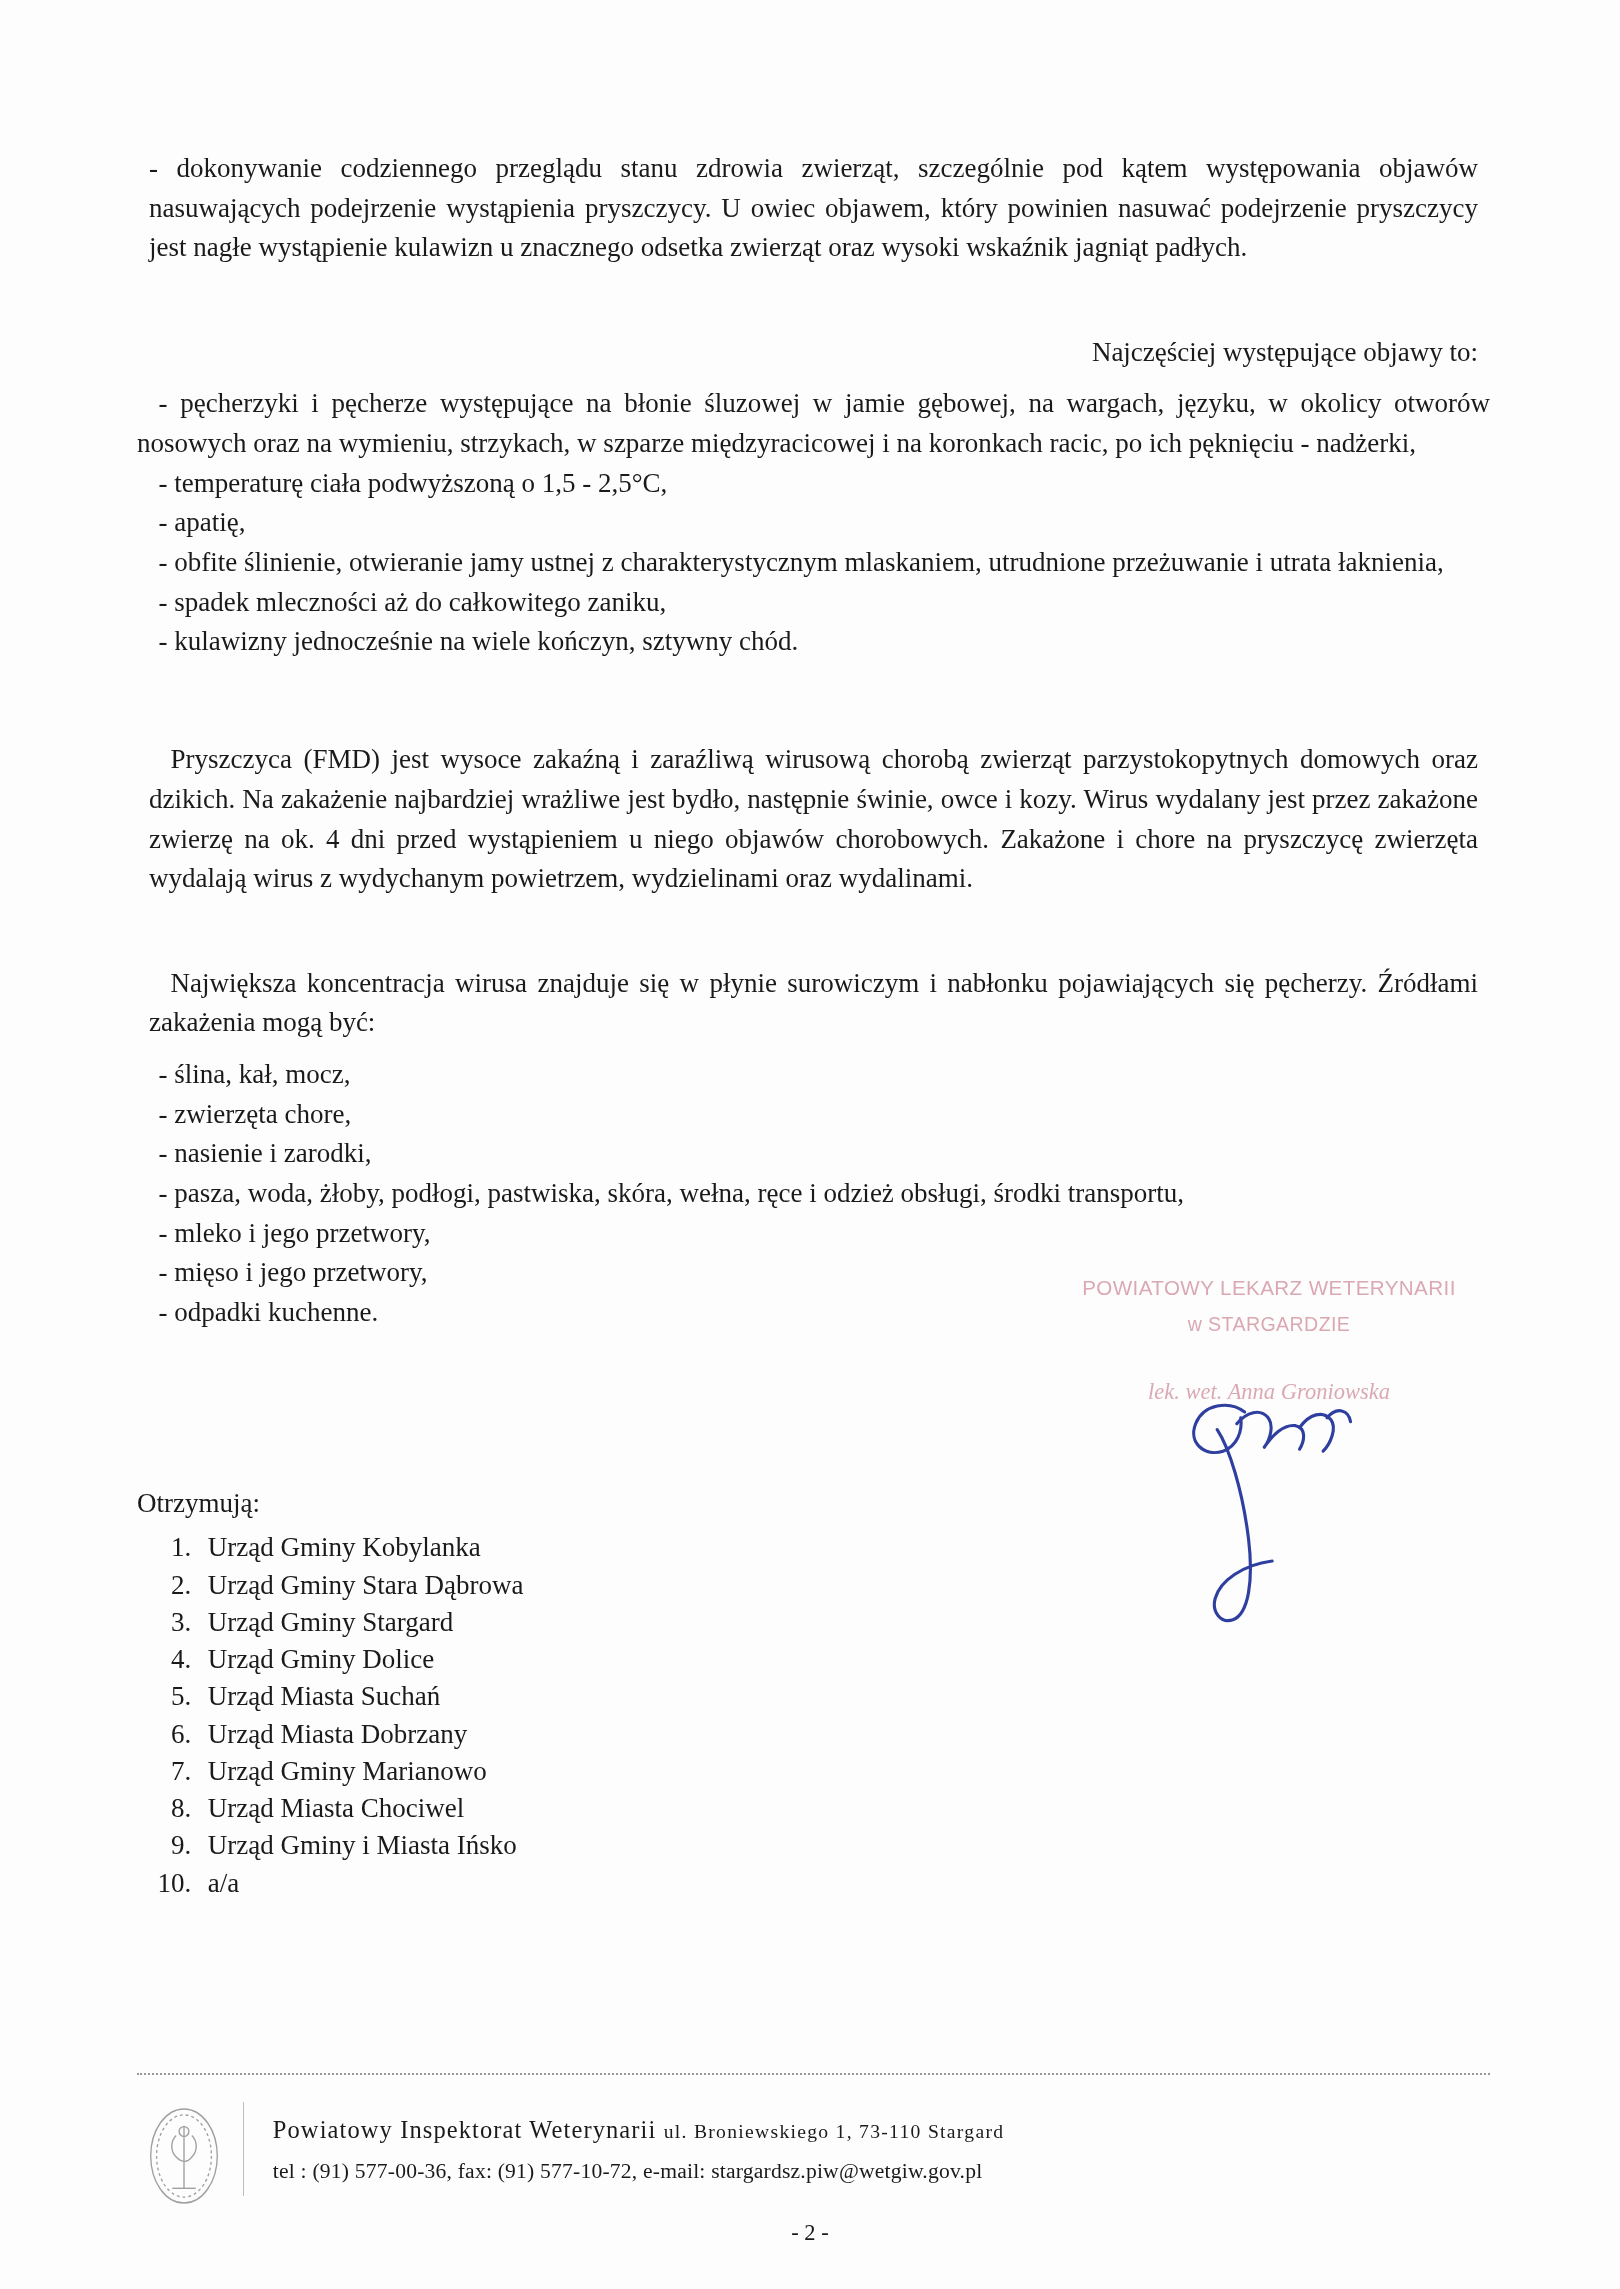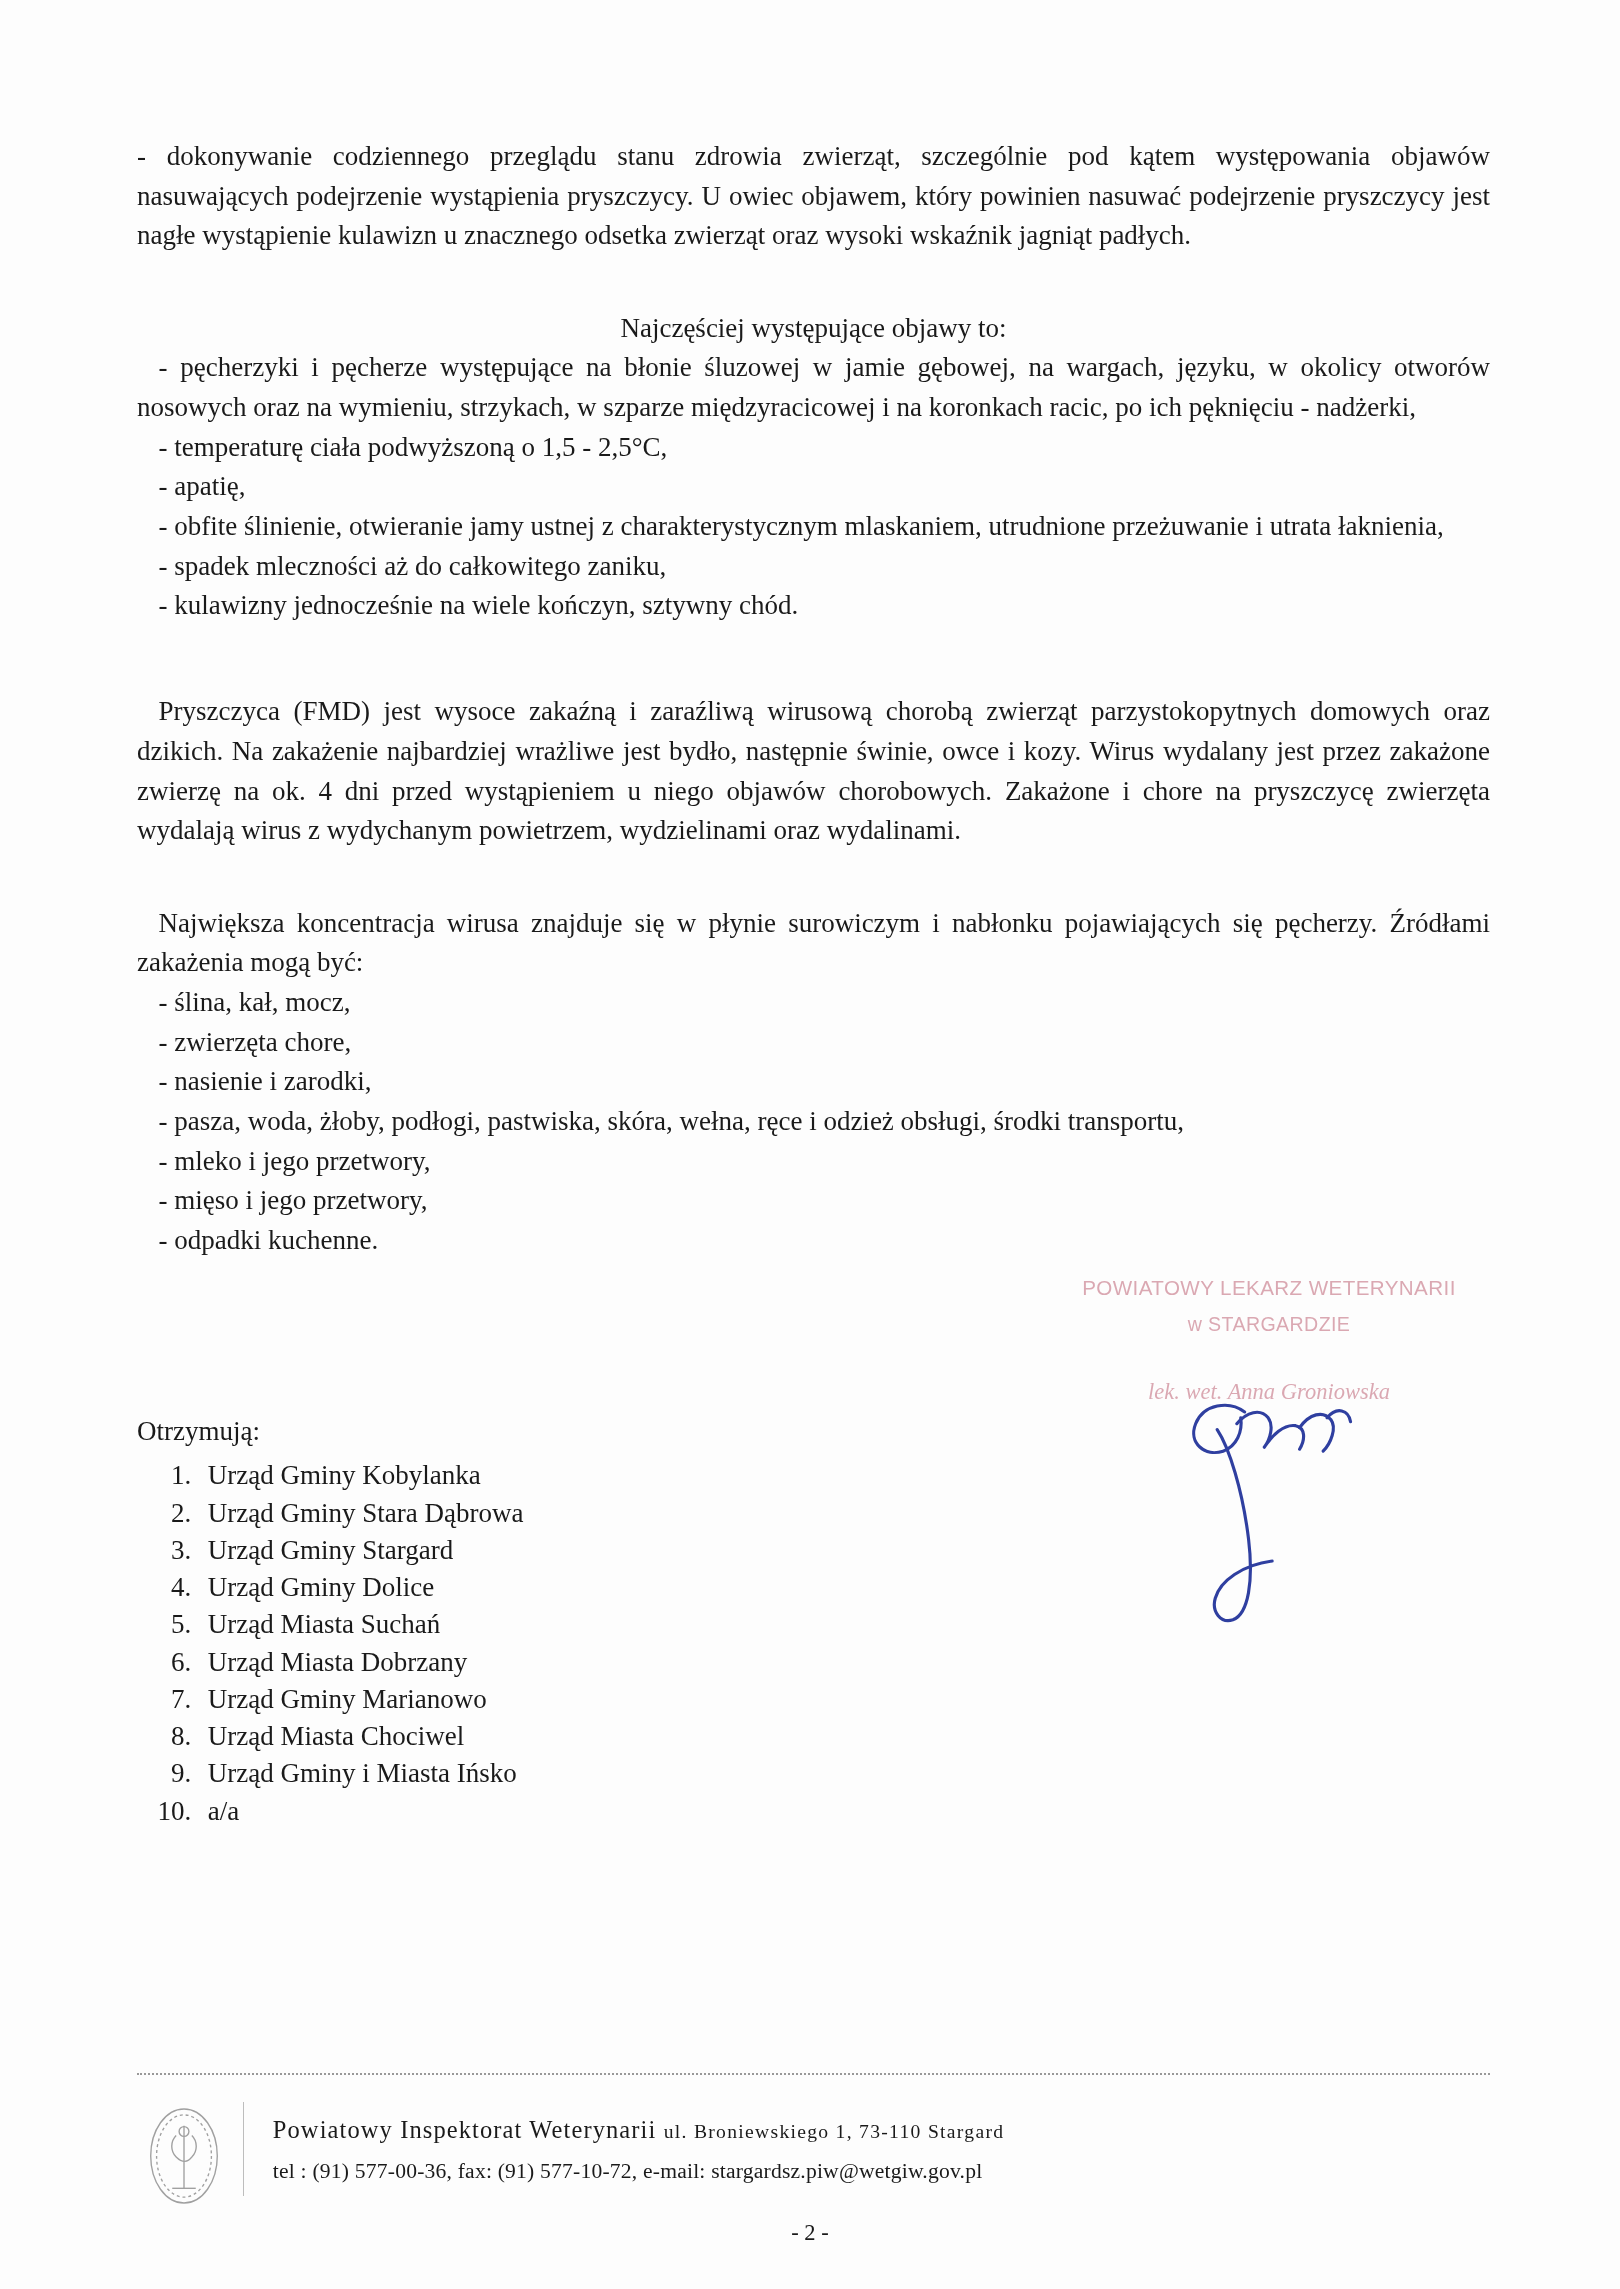--- a/index.html
+++ b/index.html
@@ -22,29 +22,29 @@
   }
   .content {
     position: absolute;
     left: 137px;
     top: 137px;
     width: 1353px;
   }
   p, div.para {
     font-size: 27px;
     line-height: 1.47;
-    margin: 0;
+    margin: 12px;
     text-align: justify;
     text-justify: inter-word;
   }
   .block {
     margin-bottom: 33px;
   }
   .nojust {
-    text-align: center;
+    text-align: right;
   }
   .dash-item {
     font-size: 27px;
     line-height: 1.47;
     text-align: justify;
     margin: 0;
   }
   .lead-in {
     text-indent: 21.6px;
   }

